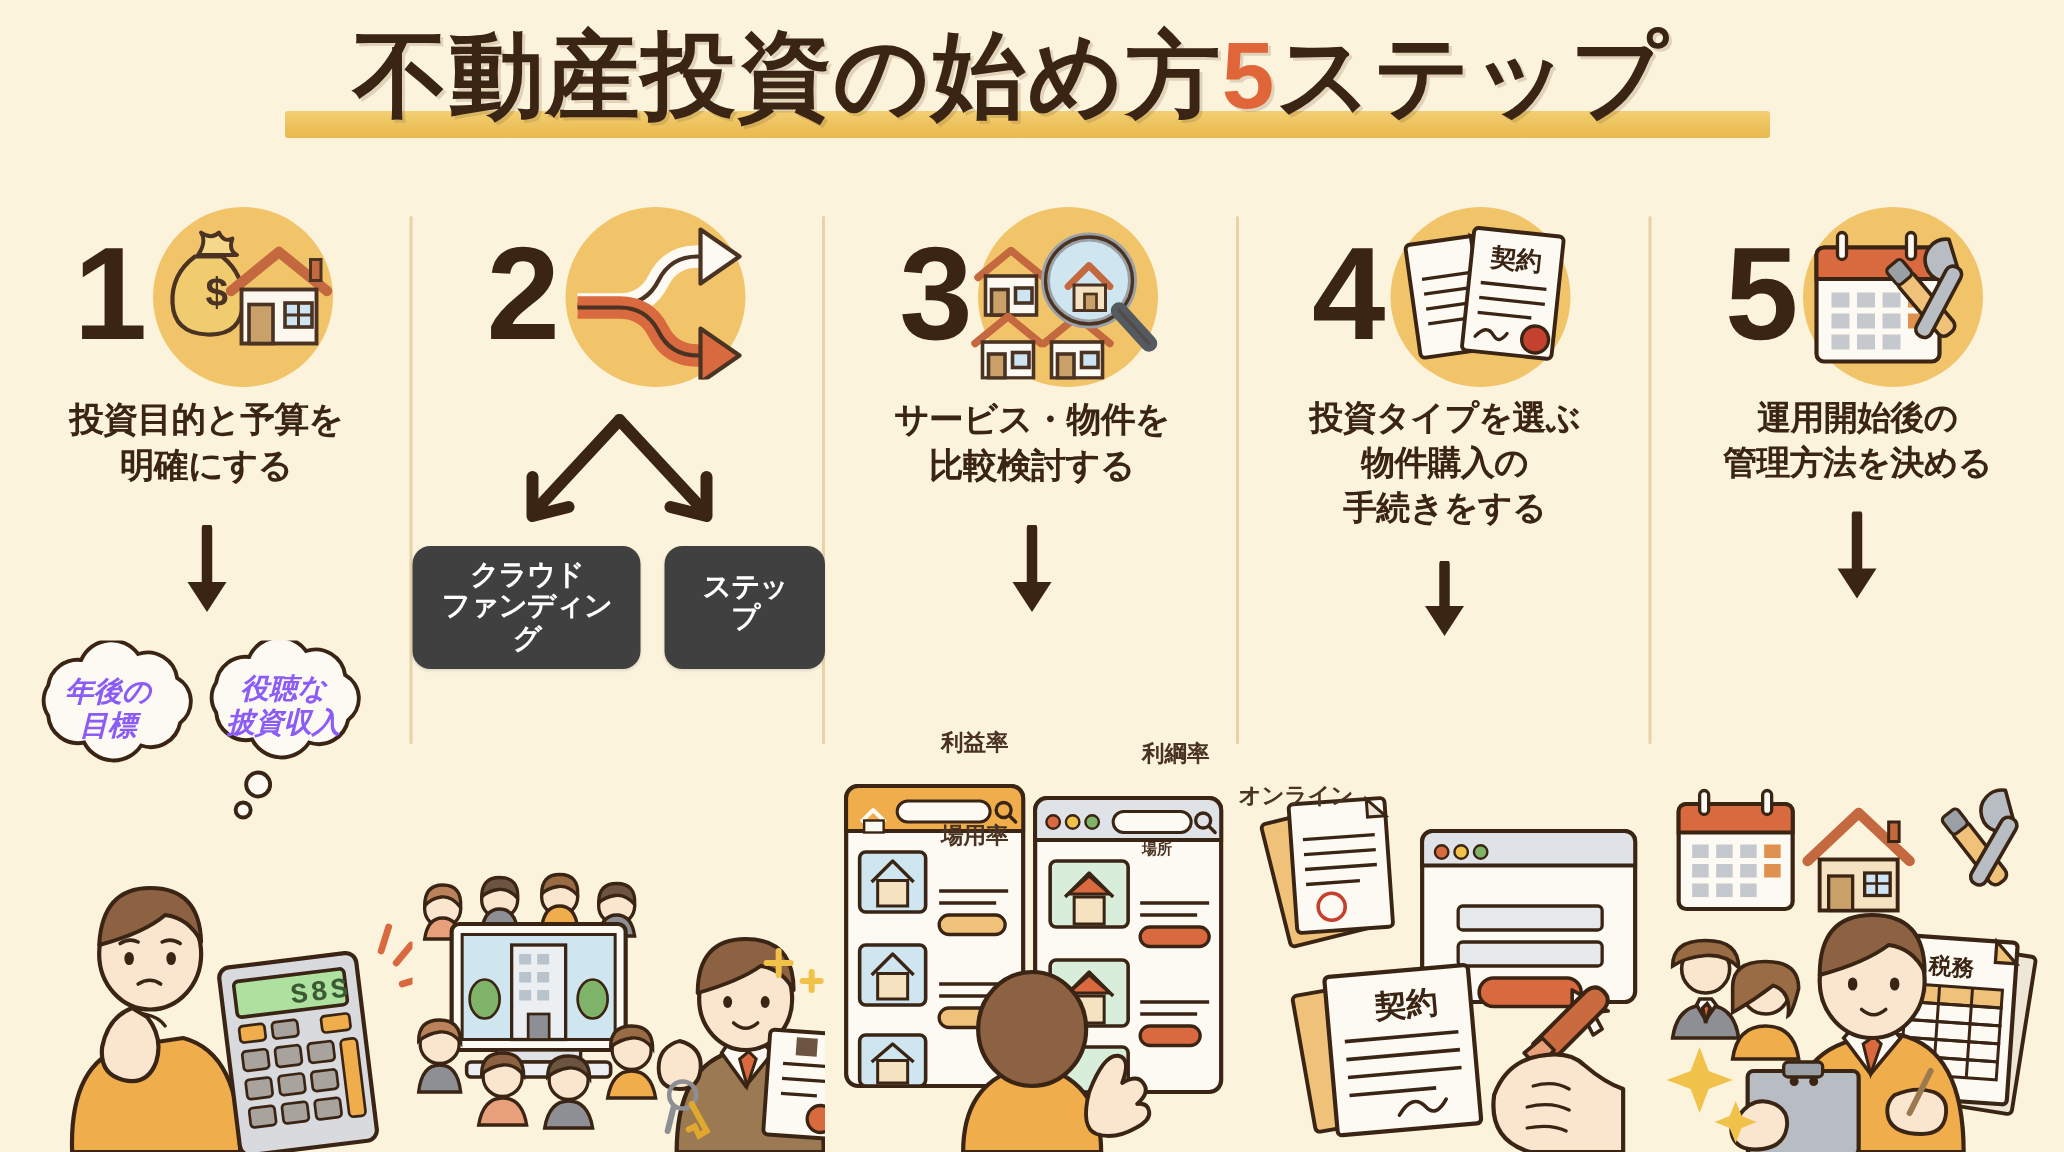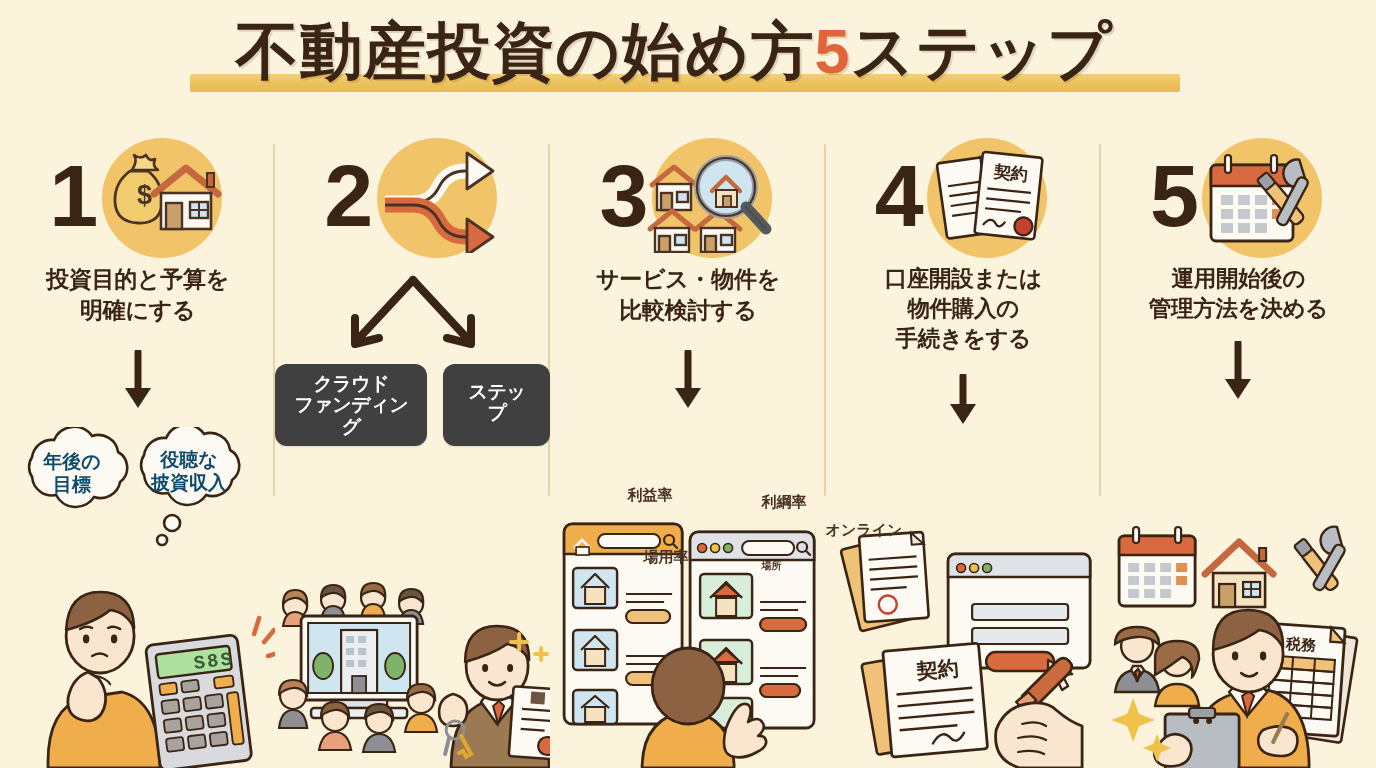--- a/index.html
+++ b/index.html
@@ -148,24 +148,25 @@
     box-shadow: 0 1px 2px rgba(0,0,0,.10);
   }
   .tag.single { padding: 17px 18px; }
 
   
   .bubbles { position: absolute; left: 0; top: 0; width: 100%; height: 120px; }
   .bubble-text {
     position: absolute;
     text-align: center;
     font-size: 19px; font-weight: bold;
-    color: #0c4a6e;
+    color: #8b5cf6;
     line-height: 1.18;
     white-space: pre-line;
     z-index: 4;
+    font-style: italic;
   }
   #bubble-text-1 { left: 22px;  top: 24px; width: 100px; }
   #bubble-text-2 { left: 134px; top: 22px; width: 110px; }
 
   
   .mini-label {
     position: absolute;
     font-weight: bold;
     color: #4a3322;
     z-index: 5;
@@ -509,21 +510,21 @@
           </g>
           <rect x="210" y="100" width="46" height="13" rx="6.5" fill="#d9693f" stroke="#3a2414" stroke-width="2.2"></rect>
           <rect x="210" y="166" width="40" height="13" rx="6.5" fill="#d9693f" stroke="#3a2414" stroke-width="2.2"></rect>
 
           <path d="M92 250 q0 -50 46 -58 q46 8 46 58 z" fill="#f0ad4b" stroke="#3a2414" stroke-width="2.8" stroke-linejoin="round"></path>
           <ellipse cx="138" cy="168" rx="36" ry="38" fill="#8d6242" stroke="#3a2414" stroke-width="2.8"></ellipse>
 
           <path d="M176 210 q10 -26 20 -24 q8 2 2 18 q10 -6 14 0 q5 6 -4 14 q7 -1 8 5 q1 6 -9 11 q-14 8 -26 4 q-11 -4 -5 -28z" fill="#fae5cf" stroke="#3a2414" stroke-width="2.6" stroke-linejoin="round"></path>
         </svg>
         <div class="mini-label" style="left:77px;top:59px;font-size:15px;">利益率</div>
-        <div class="mini-label" style="left:77px;top:121px;font-size:15px;margin-left:16px;">場用率</div>
+        <div class="mini-label" style="left:77px;top:121px;font-size:15px;">場用率</div>
         <div class="mini-label" style="left:211px;top:66px;font-size:15px;">利綱率</div>
         <div class="mini-label" style="left:211px;top:132px;font-size:10px;">場所</div>
       </div>
     </div>
 
     <div class="col col-4">
       <div class="divider"></div>
 
       <div class="head">
         <div class="circle"></div>
@@ -548,21 +549,21 @@
                   <line x1="66" y1="58" x2="110" y2="58"></line>
                 <line x1="66" y1="68" x2="102" y2="68"></line>
               </g>
               <path d="M66 84 q7 -9 12 -2 q4 6 9 -2" fill="none" stroke="#3a2414" stroke-width="2.2" stroke-linecap="round"></path>
               <circle cx="106" cy="82" r="9" fill="#c4402f" stroke="#3a2414" stroke-width="2.2"></circle>
             </g>
           </svg>
         </div>
       </div>
 
-      <div class="caption">口座開設または
+      <div class="caption">投資タイプを選ぶ
 物件購入の
 手続きをする</div>
 
       <div class="arrow-zone">
         <svg width="34" height="52" viewBox="0 0 34 52">
           <path d="M17 2 L17 34" stroke="#3a2414" stroke-width="7" stroke-linecap="round"></path>
           <path d="M17 50 L4 30 L30 30 Z" fill="#3a2414"></path>
         </svg>
       </div>
 

